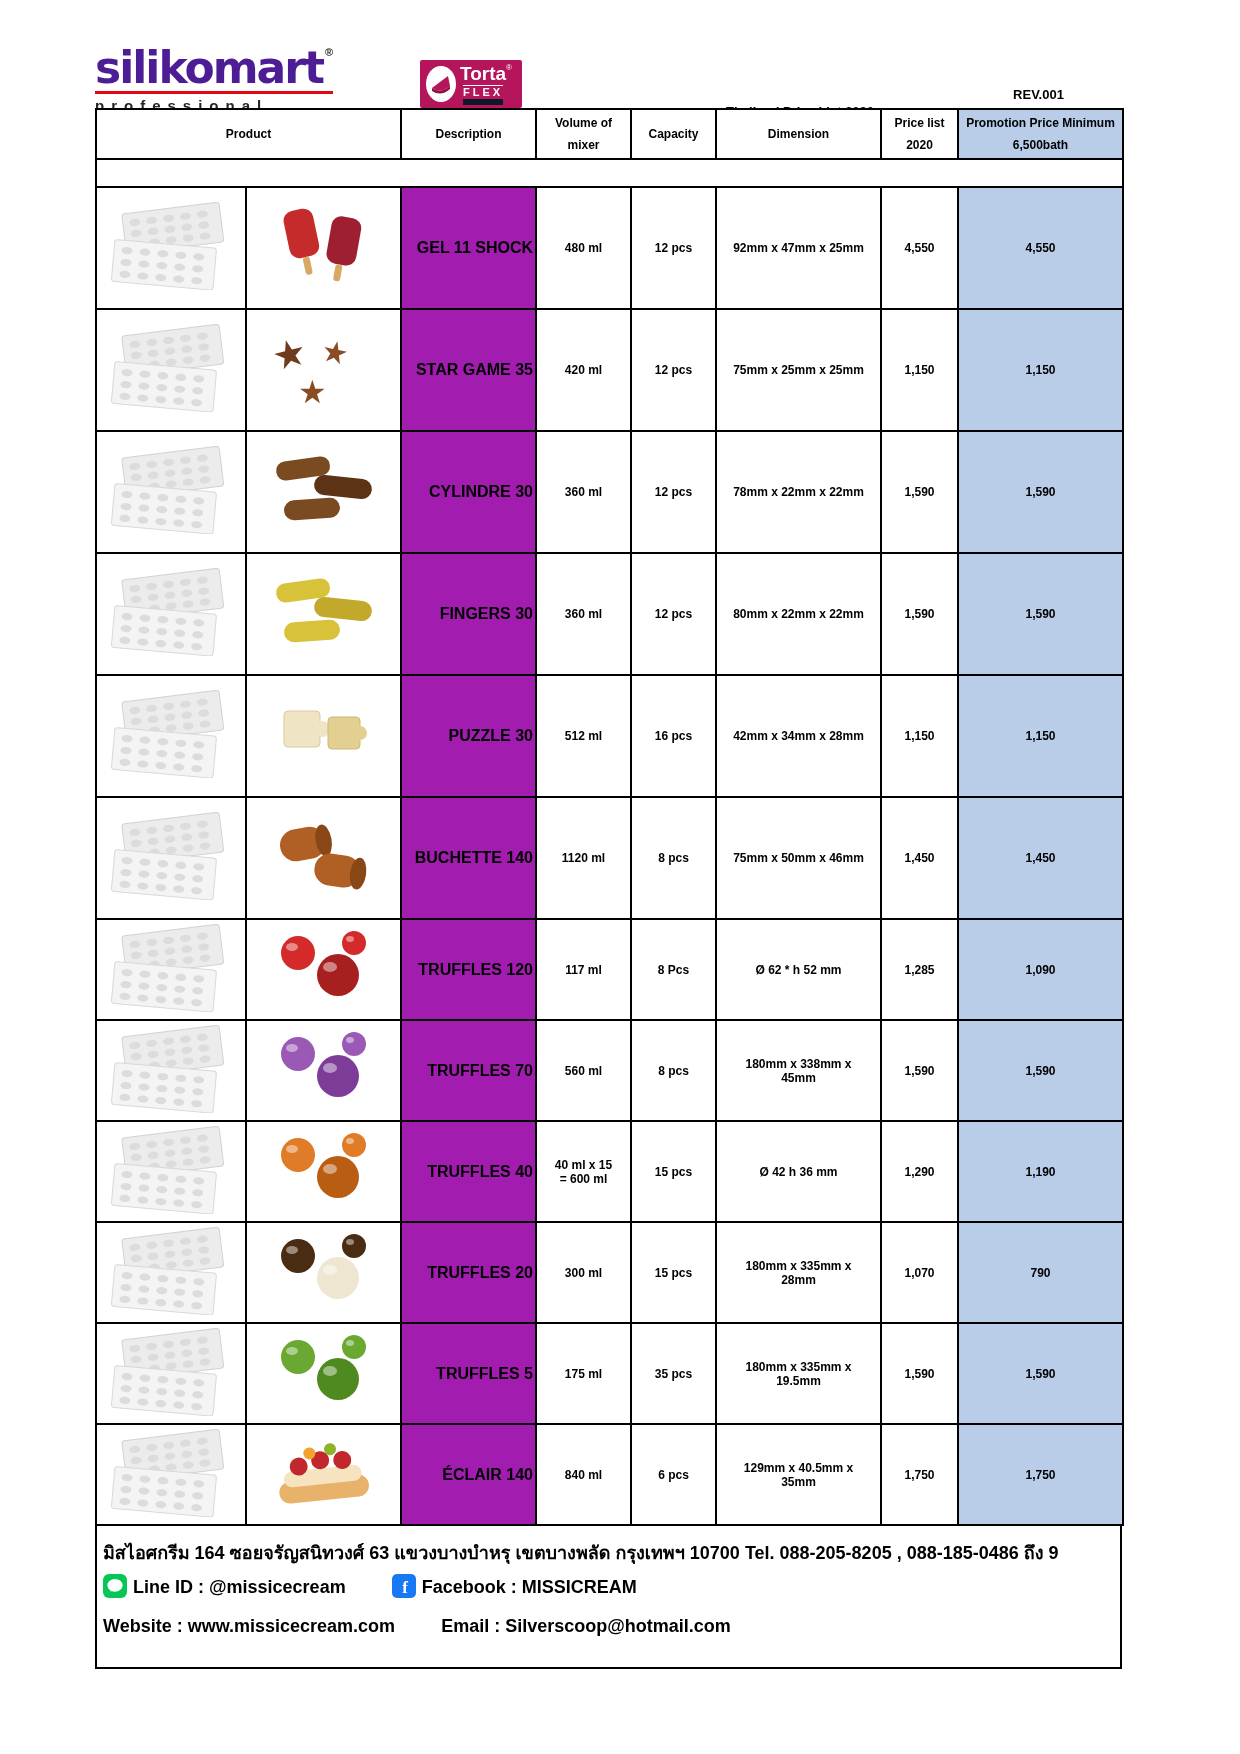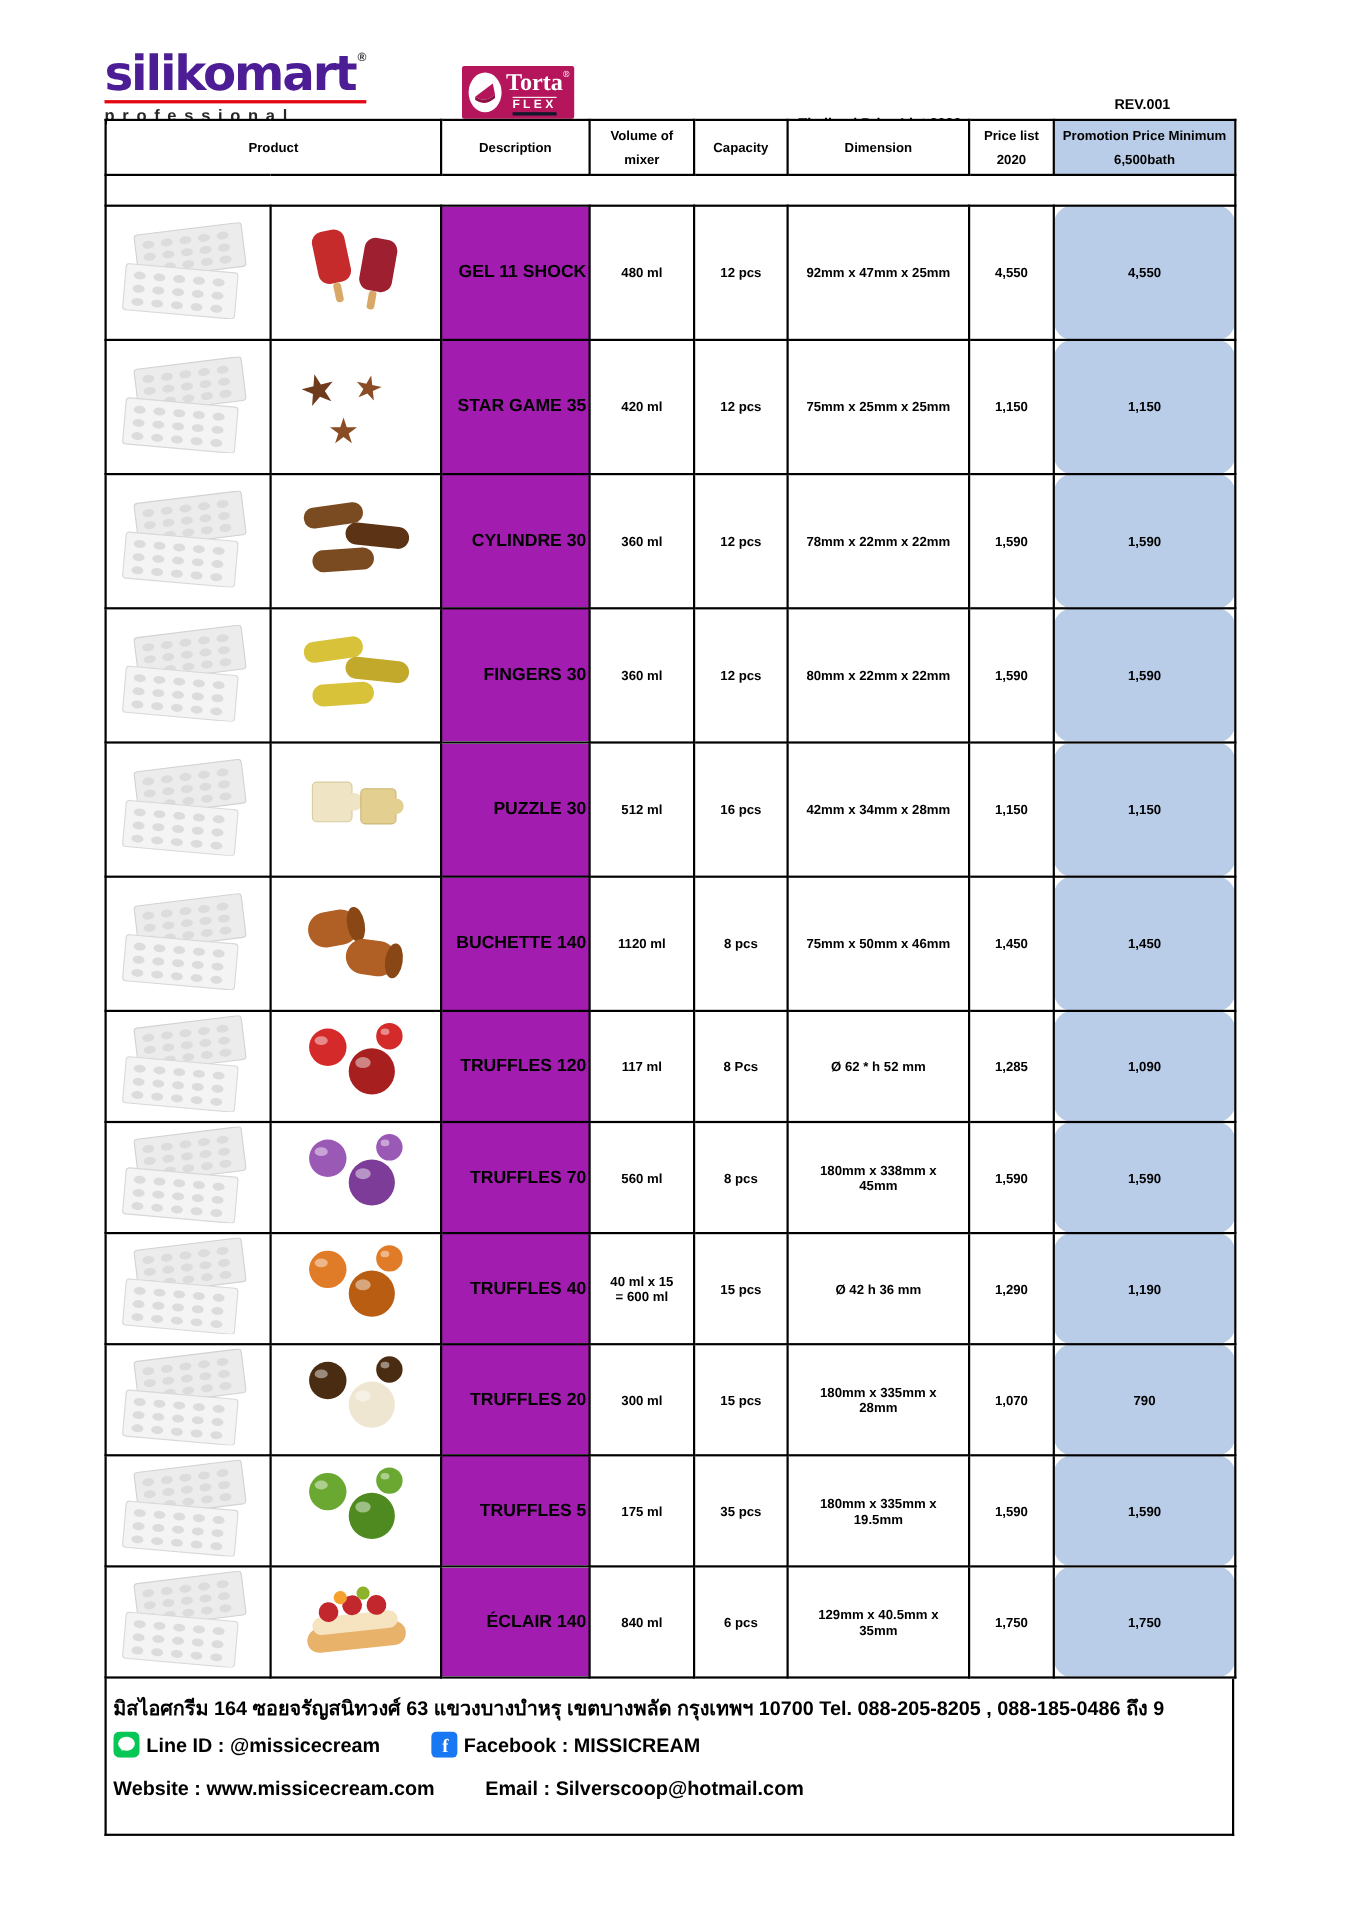--- a/index.html
+++ b/index.html
@@ -13,23 +13,23 @@
               color:#4c1d95;letter-spacing:-2px;line-height:1;}
   .brand-reg{font-size:11px;font-weight:bold;color:#262626;margin-left:2px;}
   .brand-rule{height:3px;background:var(--accent-red,#e30613);margin:1px 0 3px 0;width:238px;}
   .brand-sub{font-size:15px;font-weight:bold;color:#262626;letter-spacing:7px;}
 
   .torta{position:absolute;left:420px;top:60px;width:102px;height:48px;
          background:var(--torta-bg,#b5155b);border-radius:2px;display:flex;
          align-items:center;padding:0 4px;box-sizing:border-box;}
   .torta-oval{flex:0 0 34px;height:40px;display:flex;align-items:center;justify-content:center;}
   .torta-text{display:flex;flex-direction:column;align-items:center;color:#fff;line-height:1;margin-left:2px;}
-  .torta-t1{font-size:22px;font-weight:bold;font-family:Liberation Serif, serif;}
+  .torta-t1{font-size:19px;font-weight:bold;}
   .torta-t2{font-size:11px;font-weight:bold;letter-spacing:3px;margin-top:2px;
-            border-top:1px solid #fff;border-bottom:3px solid #0f172a;padding:1px 0;}
+            border-top:1px solid #fff;border-bottom:6px solid #0f172a;padding:1px 0;}
   .torta-reg{color:#fff;font-size:8px;align-self:flex-start;margin-top:3px;}
 
   .doc-title{position:absolute;left:620px;top:104px;width:360px;text-align:center;
              font-size:13px;font-weight:bold;}
   .doc-rev{position:absolute;left:955px;top:87px;width:167px;text-align:center;
            font-size:13px;font-weight:bold;}
 
   
   .content{position:absolute;left:95px;top:108px;width:1027px;}
   table.price{border-collapse:collapse;table-layout:fixed;width:1027px;}
@@ -38,21 +38,21 @@
             line-height:22px;background:#fff;padding:2px;}
   .price th.th-promo{background:var(--promo-bg,#b9cde8);}
   .hdr-row{height:50px;}
   .gap-row td{height:24px;border-left:2px solid #000;border-right:2px solid #000;
               border-top:2px solid #000;border-bottom:2px solid #000;}
   .c-img{text-align:center;vertical-align:middle;background:#fff;}
   .imgbox{display:inline-block;}
   .c-desc{font-size:16px;font-weight:bold;text-align:right;vertical-align:middle;
           padding:0 2px;background:#a21caf;}
   .c-num{font-size:12px;font-weight:bold;text-align:center;vertical-align:middle;
-         background:#fff;padding:0 15px;border-radius:17px;}
+         background:#fff;padding:0 15px;}
   .c-promo{background:var(--promo-bg,#b9cde8);}
 
   
   .footer-box{border:2px solid #000;border-top:none;width:1027px;box-sizing:border-box;
               padding:10px 6px 24px 6px;text-align:left;}
   .f-line{font-size:18px;font-weight:bold;line-height:34px;white-space:nowrap;}
   .f-gap{display:inline-block;width:46px;}
   .sicon{display:inline-block;vertical-align:-5px;margin-right:6px;}
 </style>
 </head>

